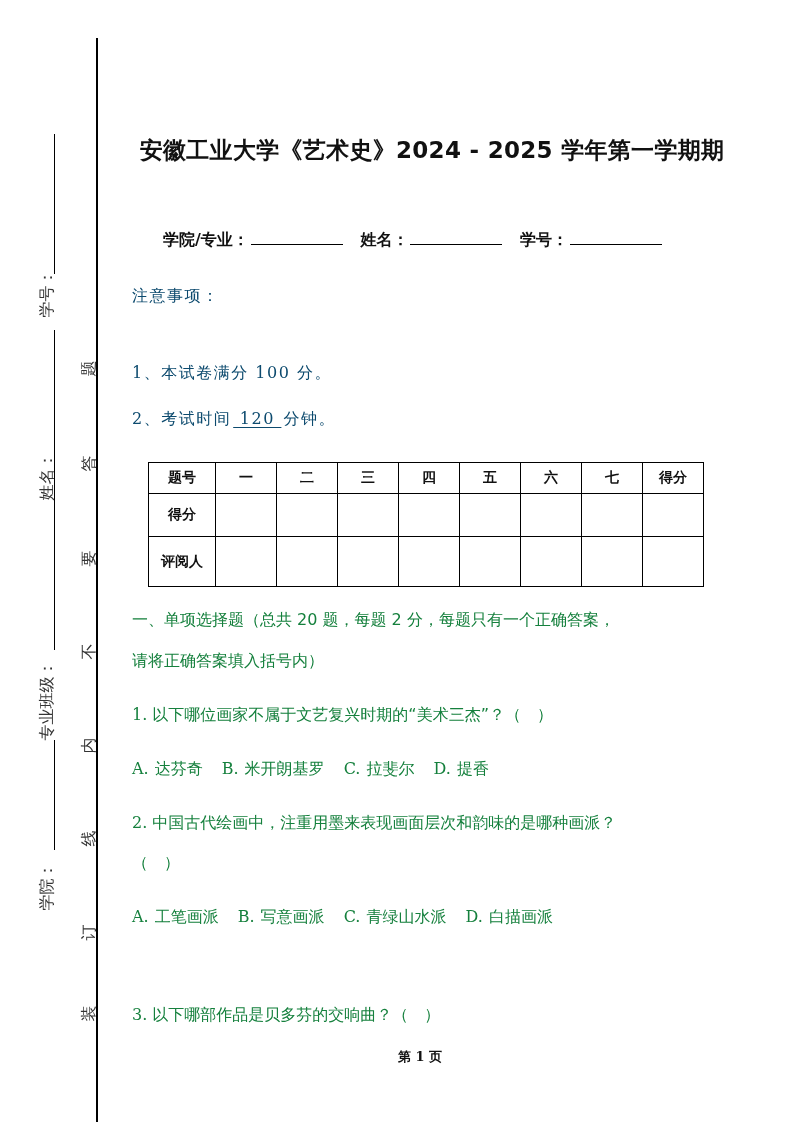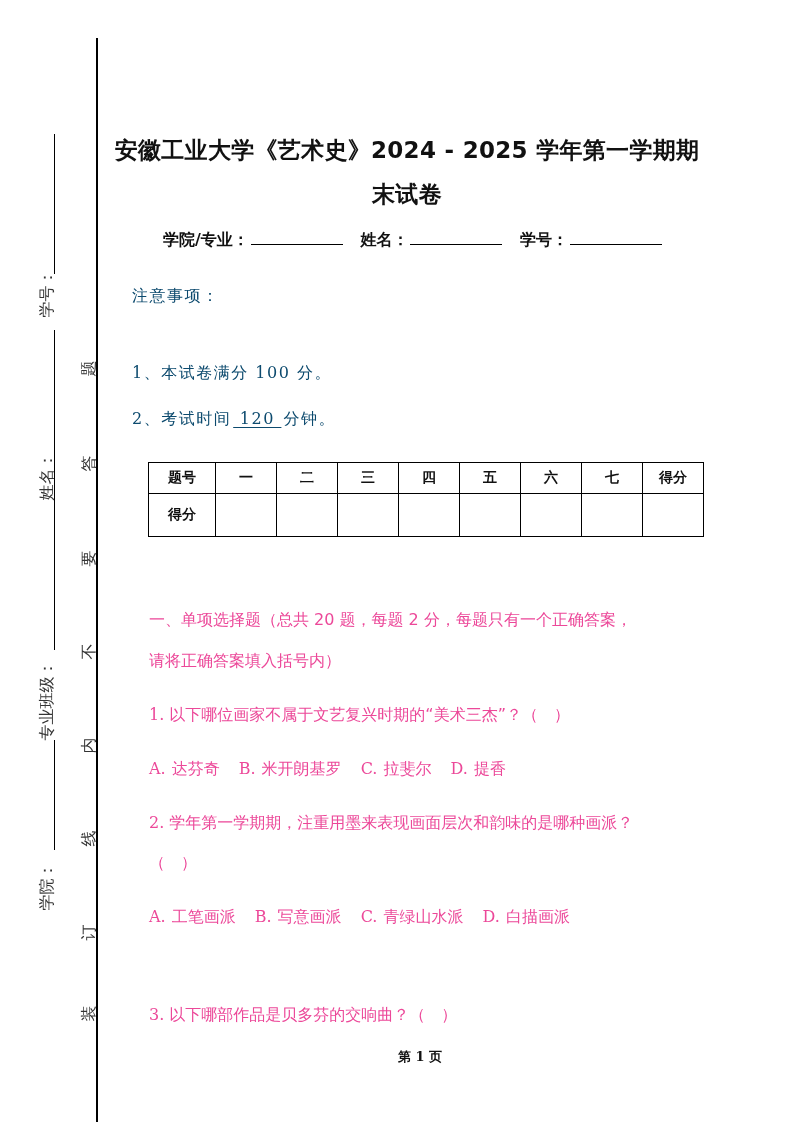--- a/index.html
+++ b/index.html
@@ -9,38 +9,38 @@
     
     .bind-line { position: absolute; left: 96px; top: 38px; width: 1.5px; height: 1084px; background: #000; }
     .field-line { position: absolute; left: 54px; width: 1.2px; background: #000; }
     .vlabel { position: absolute; font-family: "DejaVu Serif", "Liberation Serif", serif;
               font-size: 16px; color: #333; transform: rotate(-90deg); transform-origin: center center;
               white-space: nowrap; }
     .seal-char { position: absolute; left: 79px; width: 20px; font-family: "DejaVu Serif", "Liberation Serif", serif;
                  font-size: 16px; color: #333; transform: rotate(-90deg); text-align: center; }
 
     
-    .title { position: absolute; left: 107px; width: 600px; top: 128px; text-align: center;
+    .title { position: absolute; left: 132px; width: 600px; top: 128px; text-align: center;
              font-size: 23px; font-weight: bold; line-height: 44px; letter-spacing: 0.3px; }
     .info-row { position: absolute; left: 163px; top: 230px; font-size: 16px; font-weight: bold; white-space: nowrap; }
     .info-row .blank { display: inline-block; width: 92px; border-bottom: 1.3px solid #000; margin: 0 12px 0 2px; height: 14px; vertical-align: baseline; }
 
     .para { position: absolute; left: 132px; font-family: "DejaVu Serif", "Liberation Serif", serif;
             font-size: 16px; letter-spacing: 1.5px; white-space: nowrap; color: #0c4a6e; }
     .para .u { text-decoration: underline; text-underline-offset: 3px; padding: 0 2px; }
 
     table.score { position: absolute; left: 148px; top: 462px; border-collapse: collapse; padding-left: 40px; }
     table.score td { border: 1.3px solid #000; text-align: center; font-size: 14px; font-weight: bold; padding: 0; }
     table.score tr.r0 td { height: 30px; }
     table.score tr.r1 td { height: 42px; }
     table.score tr.r2 td { height: 49px; }
     table.score td.c0 { width: 66px; }
     table.score td.cn { width: 60px; }
 
-    .q { position: absolute; left: 149px; font-size: 16px; white-space: nowrap; color: #ec4899; }
+    .q { position: absolute; left: 132px; font-size: 16px; white-space: nowrap; color: #15803d; }
     .q .num { font-family: "DejaVu Serif", "Liberation Serif", serif; }
     .opt { display: inline-block; margin-right: 14px; }
     .opt .letter { font-family: "DejaVu Serif", "Liberation Serif", serif; margin-right: 6px; }
 
     .footer { position: absolute; left: 0; width: 840px; top: 1048px; text-align: center; font-size: 13px;
               font-weight: bold; font-family: "DejaVu Serif", "Liberation Serif", serif; }
   </style>
 </head>
 <body>
 
@@ -59,21 +59,20 @@
 <div class="seal-char" style="top:453px;">答</div>
 <div class="seal-char" style="top:548px;">要</div>
 <div class="seal-char" style="top:641px;">不</div>
 <div class="seal-char" style="top:735px;">内</div>
 <div class="seal-char" style="top:828px;">线</div>
 <div class="seal-char" style="top:922px;">订</div>
 <div class="seal-char" style="top:1003px;">装</div>
 
 <div class="title">
   <div>安徽工业大学《艺术史》2024 - 2025 学年第一学期期</div>
-  <div>末试卷</div>
 </div>
 
 <div class="info-row">
   <span>学院/专业：</span><span class="blank"></span>
   <span>姓名：</span><span class="blank"></span>
   <span>学号：</span><span class="blank"></span>
 </div>
 
 <div class="para" style="top:286px;">注意事项：</div>
 <div class="para" style="top:363px;">1、本试卷满分 100 分。</div>
@@ -98,40 +97,51 @@
     <td class="c0">得分</td>
     <td class="cn"></td>
     <td class="cn"></td>
     <td class="cn"></td>
     <td class="cn"></td>
     <td class="cn"></td>
     <td class="cn"></td>
     <td class="cn"></td>
     <td class="cn"></td>
   </tr>
+  <tr class="r2">
+    <td class="c0">评阅人</td>
+    <td class="cn"></td>
+    <td class="cn"></td>
+    <td class="cn"></td>
+    <td class="cn"></td>
+    <td class="cn"></td>
+    <td class="cn"></td>
+    <td class="cn"></td>
+    <td class="cn"></td>
+  </tr>
 </tbody>
   </table>
 
 <div class="q" style="top:610px;">一、单项选择题（总共 20 题，每题 2 分，每题只有一个正确答案，</div>
 <div class="q" style="top:651px;">请将正确答案填入括号内）</div>
 
 <div class="q" style="top:705px;text-align:center;">
   <span class="num">1.</span>
   <span>以下哪位画家不属于文艺复兴时期的“美术三杰”？（　）</span>
 </div>
 <div class="q" style="top:759px;">
   <span class="opt"><span class="letter">A.</span><span>达芬奇</span></span>
   <span class="opt"><span class="letter">B.</span><span>米开朗基罗</span></span>
   <span class="opt"><span class="letter">C.</span><span>拉斐尔</span></span>
   <span class="opt"><span class="letter">D.</span><span>提香</span></span>
 </div>
 
 <div class="q" style="top:813px;">
   <span class="num">2.</span>
-  <span>学年第一学期期，注重用墨来表现画面层次和韵味的是哪种画派？</span>
+  <span>中国古代绘画中，注重用墨来表现画面层次和韵味的是哪种画派？</span>
 </div>
 <div class="q" style="top:853px;">（　）</div>
 <div class="q" style="top:907px;">
   <span class="opt"><span class="letter">A.</span><span>工笔画派</span></span>
   <span class="opt"><span class="letter">B.</span><span>写意画派</span></span>
   <span class="opt"><span class="letter">C.</span><span>青绿山水派</span></span>
   <span class="opt"><span class="letter">D.</span><span>白描画派</span></span>
 </div>
 
 <div class="q" style="top:961px;margin-top:44px;">

